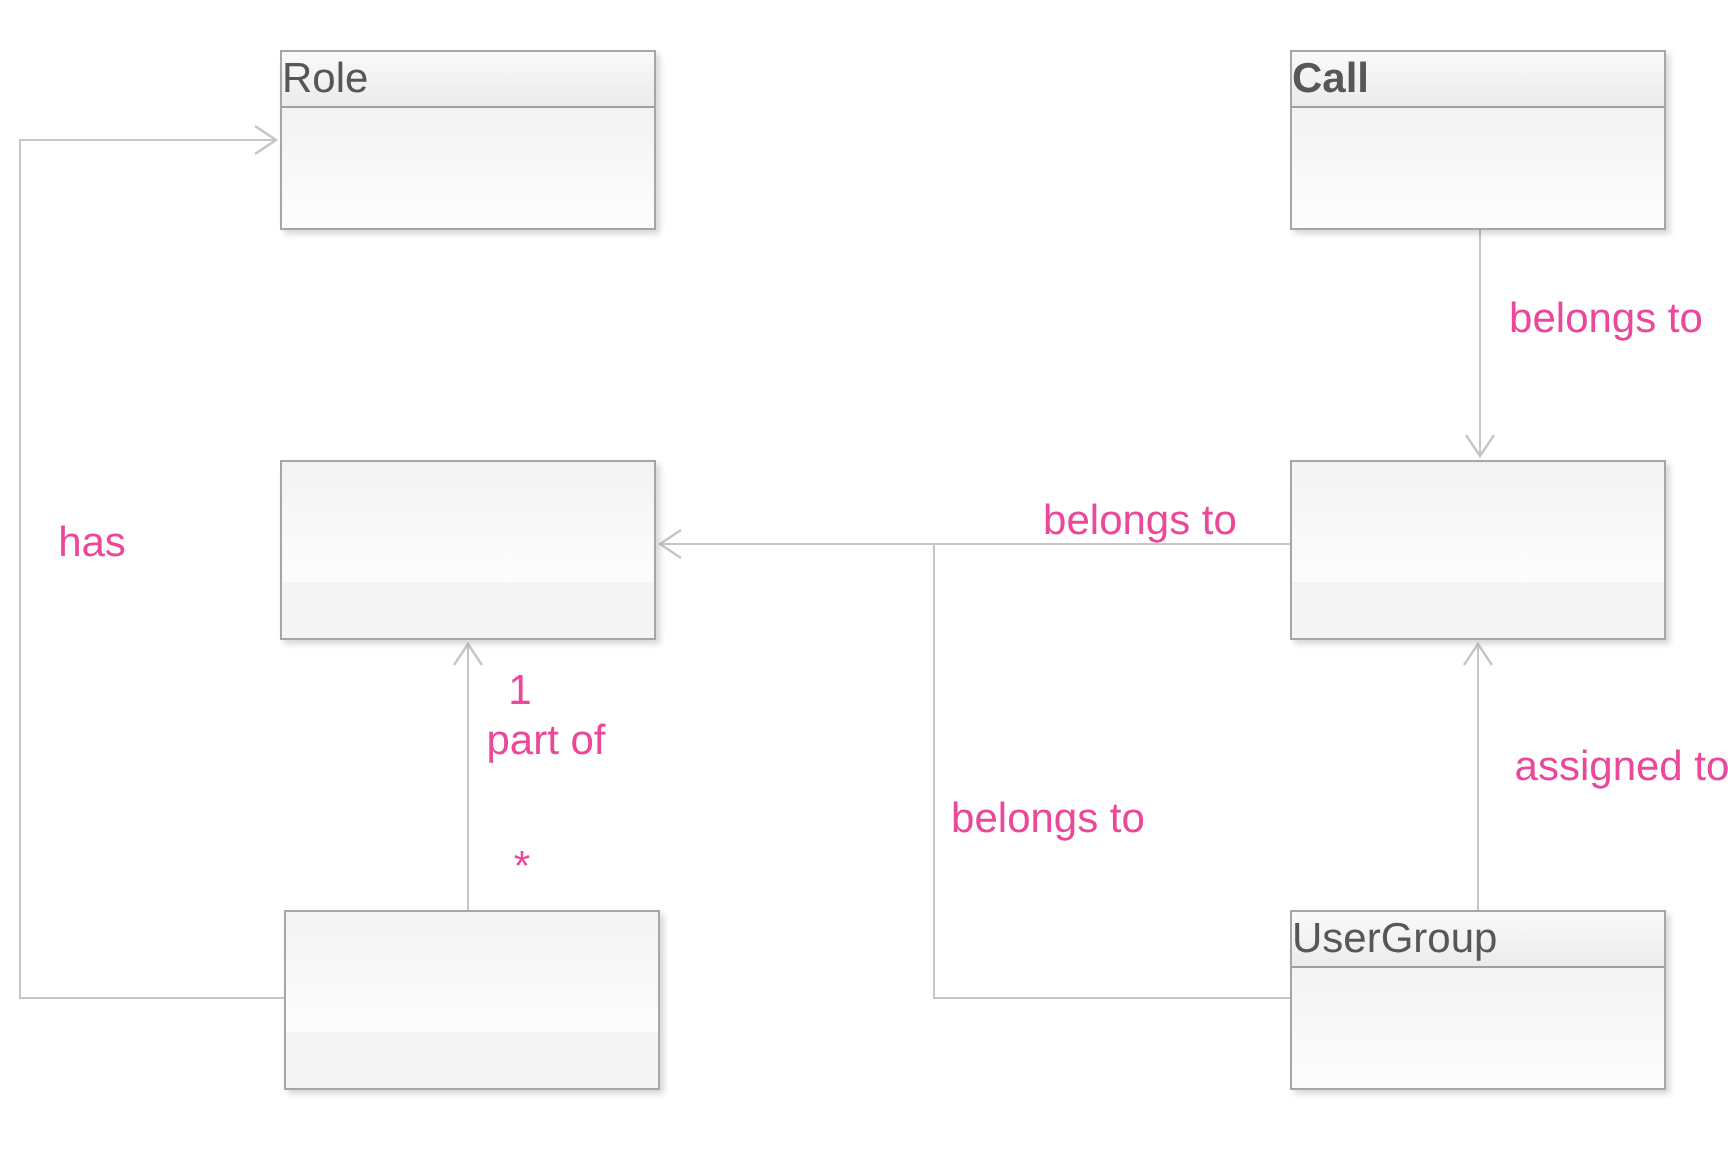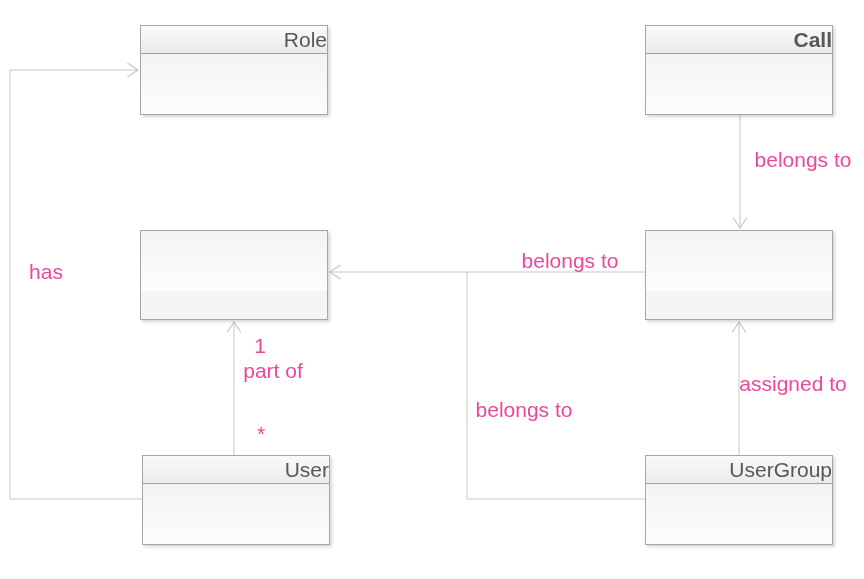--- a/index.html
+++ b/index.html
@@ -27,21 +27,21 @@
     height: 90px;
     box-sizing: border-box;
     border: 1px solid #a6a6a6;
     box-shadow: 2px 2px 3px rgba(0,0,0,0.16);
     background: #f5f5f5;
   }
   .uml-class-title {
     height: 28px;
     box-sizing: border-box;
     border-bottom: 1px solid #a0a0a0;
-    text-align: right;
+    text-align: left;
     font-size: 21px;
     line-height: 27px;
     color: #575757;
     background: linear-gradient(180deg, #fafafa 0%, #ebebeb 100%);
     overflow: hidden;
     white-space: nowrap;
   }
   .uml-class-body {
     height: 60px;
     background: linear-gradient(180deg, #f3f3f3 0%, #fdfdfd 100%);
@@ -85,31 +85,30 @@
 
   <div class="uml-class" style="left:140px; top:230px;">
     <div class="uml-class-body"></div>
   </div>
 
   <div class="uml-class" style="left:645px; top:230px;">
     <div class="uml-class-body"></div>
   </div>
 
   <div class="uml-class" style="left:142px; top:455px;">
-    <div class="uml-class-title">User</div>
     <div class="uml-class-body"></div>
   </div>
 
   <div class="uml-class" style="left:645px; top:455px;">
     <div class="uml-class-title">UserGroup</div>
     <div class="uml-class-body"></div>
   </div>
 
   <span class="edge-label" style="left:46px; top:272px;">has</span>
   <span class="edge-label" style="left:803px; top:160px;">belongs to</span>
   <span class="edge-label" style="left:570px; top:261px;">belongs to</span>
   <span class="edge-label" style="left:524px; top:410px;">belongs to</span>
   <span class="edge-label" style="left:273px; top:371px;">part of</span>
   <span class="edge-label" style="left:260px; top:346px;">1</span>
   <span class="edge-label" style="left:261px; top:434px;">*</span>
-  <span class="edge-label" style="left:777px; top:384px;padding-left:32px;">assigned to</span>
+  <span class="edge-label" style="left:795px; top:384px;padding-left:32px;">assigned to</span>
 
 </div>
 
 </body></html>

